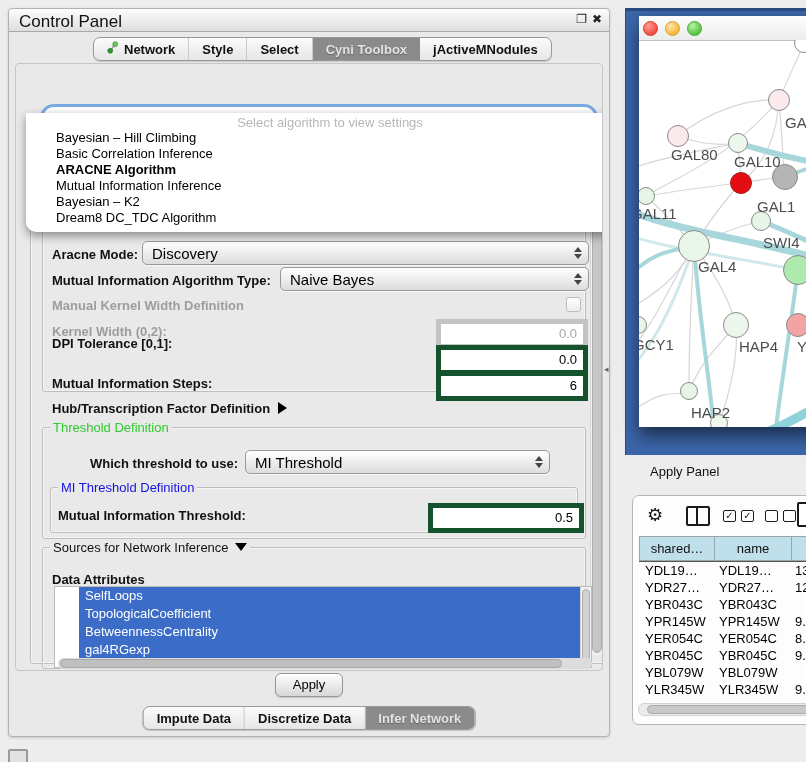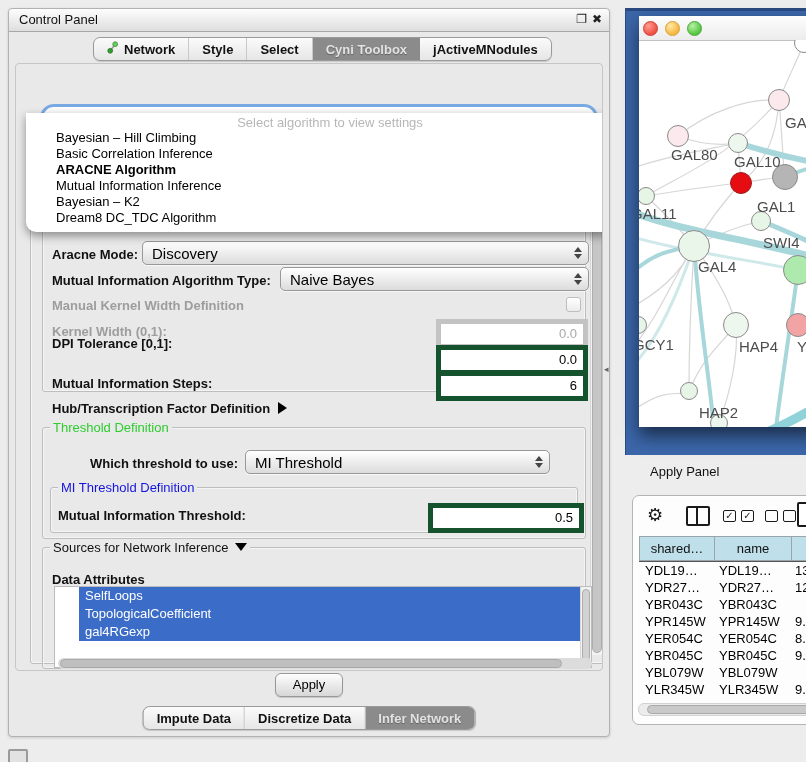--- a/index.html
+++ b/index.html
@@ -4,21 +4,21 @@
 <style>
   html,body{margin:0;padding:0;}
   body{width:806px;height:762px;position:relative;overflow:hidden;background:#ededed;
        font-family:"Liberation Sans","DejaVu Sans",sans-serif;-webkit-font-smoothing:antialiased;}
   .abs{position:absolute;}
   
   #cpanel{left:8px;top:8px;width:600px;height:727px;background:#e9e9e9;border:1px solid #b2b2b2;
           border-radius:4px;box-shadow:0 1px 3px rgba(0,0,0,.15);}
   #cp-titlebar{left:0;top:0;right:0;height:22px;background:linear-gradient(#fdfdfd,#dedede);
           border-bottom:1px solid #a8a8a8;border-radius:4px 4px 0 0;}
-  #cp-title{left:10px;top:3px;font-size:13px;color:#111;}
+  #cp-title{left:10px;top:3px;font-size:17px;color:#111;}
   .tb-ico{top:3px;font-size:12px;font-weight:bold;color:#222;cursor:default;}
   
   .tabbar{display:flex;border:1px solid #9a9a9a;border-radius:7px;overflow:hidden;
           background:linear-gradient(#fbfbfb,#e6e6e6);height:22px;box-shadow:0 1px 1px rgba(0,0,0,.15);}
   .tab{display:flex;align-items:center;padding:0 13px;font-size:13px;font-weight:bold;color:#111;
        border-right:1px solid #c9c9c9;white-space:nowrap;}
   .tab:last-child{border-right:none;}
   .tab.active{background:var(--tab-active);color:#e3e3e3;text-shadow:0 1px 1px rgba(0,0,0,.3);border-right:none;}
   #top-tabs{left:84px;top:28px;}
   #bottom-tabs{top:697px;left:50%;transform:translateX(-50%);}
@@ -169,21 +169,21 @@
     <span class="lbl" style="left:36px;top:209px;">Mutual Information Algorithm Type:</span>
     <div class="combo" style="left:264px;top:203px;width:298px;">
       <span>Naive Bayes</span>
       <span class="spin">
           <i class="up"></i>
           <i class="dn"></i>
         </span>
     </div>
     <span class="lbl dis" style="left:36px;top:234px;">Manual Kernel Width Definition</span>
     <span class="checkbox" style="left:550px;top:233px;"></span>
-    <span class="lbl dis" style="left:36px;top:260px;">Kernel Width (0,1):</span>
+    <span class="lbl dis" style="left:36px;top:260px;">Kernel Width (0,2):</span>
     <div class="fld dis" style="left:420px;top:255px;width:136px;">0.0</div>
     <span class="lbl" style="left:36px;top:272px;">DPI Tolerance [0,1]:</span>
     <div class="fld" style="left:420px;top:281px;width:136px;">0.0</div>
     <span class="lbl" style="left:36px;top:312px;">Mutual Information Steps:</span>
     <div class="fld" style="left:420px;top:307px;width:136px;">6</div>
 
     <span class="lbl" style="left:36px;top:337px;"><span>Hub/Transcription Factor Definition</span><i class="tri-right"></i></span>
 
     <div class="grp" style="left:26px;top:363px;width:542px;height:110px;">
       <span class="grp-ttl ttl-green">Threshold Definition</span>
@@ -202,20 +202,21 @@
     <span class="lbl" style="left:42px;top:444px;">Mutual Information Threshold:</span>
     <div class="fld" style="left:412px;top:439px;width:140px;">0.5</div>
 
     <div class="grp" style="left:26px;top:483px;width:542px;height:120px;">
       <span class="grp-ttl"><span>Sources for Network Inference</span><i class="tri-down"></i></span>
     </div>
     <span class="lbl" style="left:36px;top:508px;">Data Attributes</span>
     <div class="abs" id="attr-list" style="top:522px;padding-left:24px;">
       <div class="attr-item">SelfLoops</div>
       <div class="attr-item">TopologicalCoefficient</div>
+      <div class="attr-item">BetweennessCentrality</div>
       <div class="attr-item">gal4RGexp</div>
       <div class="vscroll" style="right:0;top:0;bottom:0;width:10px;">
         <div class="vthumb" style="top:2px;bottom:6px;background:#d2d2d2;"></div>
       </div>
     </div>
     <div class="hscroll" style="left:42px;top:594px;width:534px;">
       <div class="hthumb" style="left:2px;width:500px;"></div>
     </div>
 
     <div class="abs" id="dropdown">
@@ -310,21 +311,21 @@
       <span class="nlabel" style="left:146px;top:74px;">GAL</span>
       <span class="nlabel" style="left:32px;top:106px;">GAL80</span>
       <span class="nlabel" style="left:95px;top:113px;">GAL10</span>
       <span class="nlabel" style="left:118px;top:158px;">GAL1</span>
       <span class="nlabel" style="left:-8px;top:165px;">GAL11</span>
       <span class="nlabel" style="left:124px;top:194px;">SWI4</span>
       <span class="nlabel" style="left:59px;top:218px;">GAL4</span>
       <span class="nlabel" style="left:-6px;top:296px;">GCY1</span>
       <span class="nlabel" style="left:100px;top:298px;">HAP4</span>
       <span class="nlabel" style="left:158px;top:298px;">Y</span>
-      <span class="nlabel" style="left:60px;top:364px;">HAP2</span>
+      <span class="nlabel" style="left:52px;top:364px;">HAP2</span>
     </div>
   </div>
 </div>
 
 <span class="abs" id="tp-title">Apply Panel</span>
 <div class="abs" id="tpanel">
   <span class="tp-ico" id="ico-gear">⚙</span>
   <span class="tp-ico" id="ico-split">
       <i></i>
     </span>

